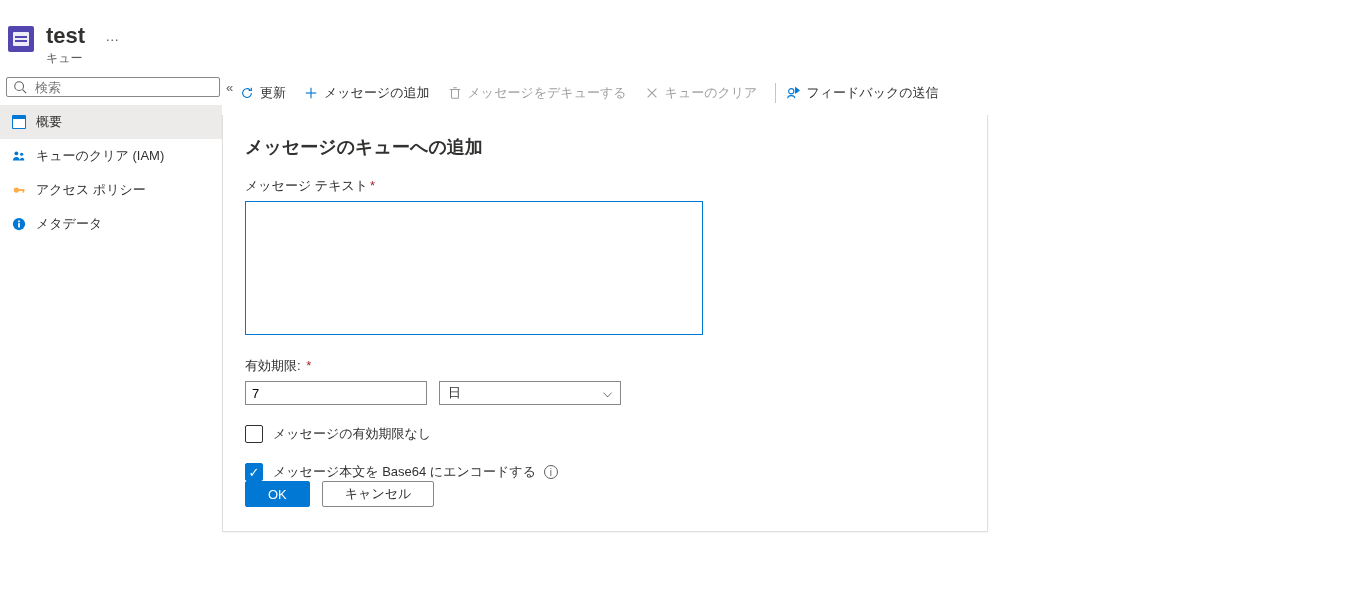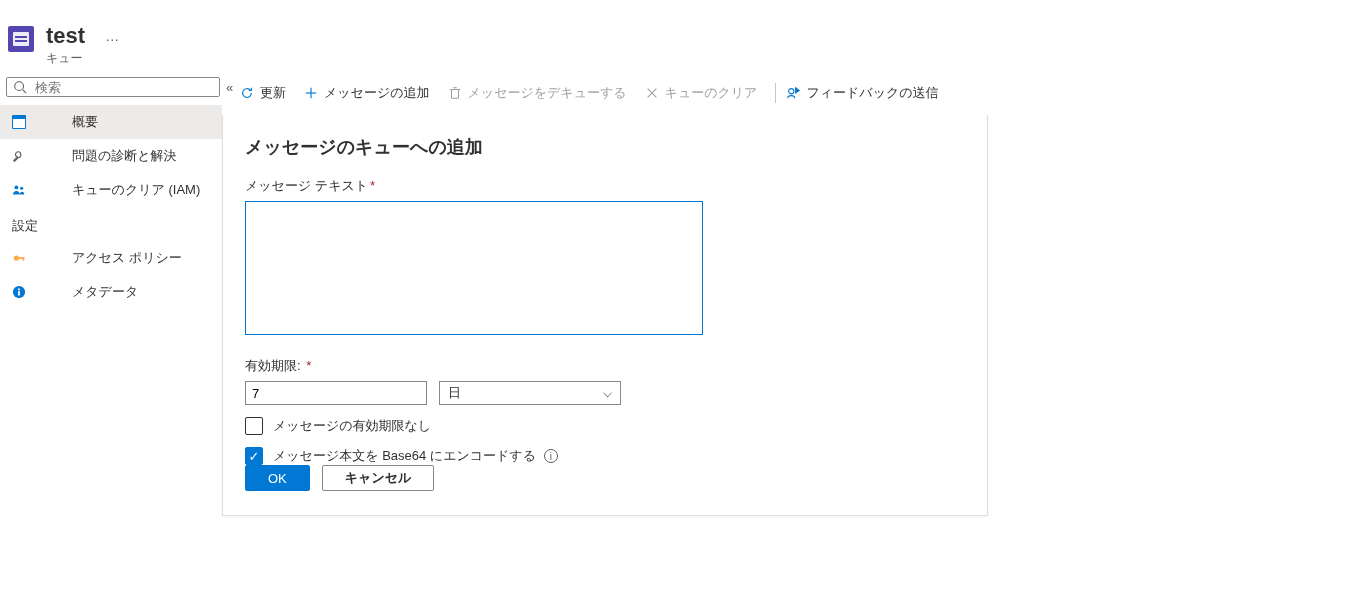--- a/index.html
+++ b/index.html
@@ -23,21 +23,21 @@
   .right-col { flex:1; position:relative; }
 
   
   .search-row { display:flex; align-items:center; padding:6px 6px 8px 6px; }
   .search-box { flex:1; display:flex; align-items:center; border:1px solid #8a8886; border-radius:2px; height:20px; padding:0 6px; background:#fff; }
   .search-box svg { width:14px; height:14px; color:#605e5c; }
   .search-input { border:none; outline:none; flex:1; font-size:13px; margin-left:6px; background:transparent; }
   .collapse-caret { width:20px; text-align:center; color:#605e5c; font-size:13px; margin-left:6px; cursor:pointer; }
 
   
-  .nav-item { display:flex; align-items:center; height:34px; padding:0 10px; font-size:13px; color:#323130; cursor:pointer;gap:36px; }
+  .nav-item { display:flex; align-items:center; height:34px; padding:0 10px; font-size:13px; color:#323130; cursor:pointer; }
   .nav-item .ni-icon { width:18px; display:flex; justify-content:center; margin-right:8px; }
   .nav-item.active { background:#edebe9; }
   .nav-section { font-size:13px; color:#323130; padding:10px 10px 6px 12px; font-weight:400; }
 
   
   .toolbar { display:flex; align-items:center; height:44px; padding:0 18px; border-bottom:0px solid transparent; }
   .tb-btn { display:flex; align-items:center; font-size:13px; color:#323130; margin-right:18px; cursor:pointer; }
   .tb-btn.disabled { color:#a19f9d; cursor:default; }
   .tb-btn .tb-icon { margin-right:6px; display:flex; }
   .tb-btn.accent .tb-icon { color:#0078d4; }
@@ -47,29 +47,29 @@
   .panel { position:relative; margin:0 0 0 0; width:766px; background:#fff; border:1px solid #e1dfdd; padding:20px 22px 24px 22px; box-shadow:0 1px 2px rgba(0,0,0,.05); border-top:none; }
   .panel-title { font-size:18px; font-weight:600; margin-bottom:18px; }
   .field-label { font-size:13px; color:#323130; margin-bottom:6px; }
   .req { color:#a4262c; margin-left:2px; }
   .msg-text { width:458px; height:134px; border:1px solid #0078d4; outline:none; resize:none; font-size:13px; padding:6px; font-family:inherit; }
   .row { display:flex; align-items:center; }
   .exp-label { font-size:13px; margin-top:18px; margin-bottom:6px; }
   .exp-num { width:182px; height:24px; border:1px solid #8a8886; font-size:13px; padding:0 6px; }
   .exp-unit { width:182px; height:24px; border:1px solid #8a8886; font-size:13px; display:flex; align-items:center; justify-content:space-between; padding:0 8px; margin-left:12px; background:#fff; cursor:pointer; }
   .chev { font-size:12px; color:#323130; }
-  .check-row { display:flex; align-items:center; margin-top:12px; font-size:13px;text-align:center; }
+  .check-row { display:flex; align-items:center; margin-top:20px; font-size:13px;text-align:center; }
   .chk { width:18px; height:18px; border:1px solid #323130; border-radius:2px; margin-right:10px; display:flex; align-items:center; justify-content:center; background:#fff; cursor:pointer; }
   .chk.checked { background:#0078d4; border-color:#0078d4; color:#fff; }
   .chk.checked::after { content:"✓"; font-size:13px; line-height:1; }
   .info-icon { margin-left:8px; width:14px; height:14px; border:1px solid #605e5c; border-radius:50%; font-size:10px; color:#605e5c; display:flex; align-items:center; justify-content:center; }
   .btn-row { display:flex; }
   .btn { height:26px; padding:0 22px; font-size:13px; border-radius:2px; cursor:pointer; display:flex; align-items:center; justify-content:center; }
   .btn-primary { background:#0078d4; color:#fff; border:1px solid #0078d4; margin-right:12px; }
-  .btn-secondary { background:#fff; color:#323130; border:1px solid #8a8886;font-weight:bold; }
+  .btn-secondary { background:#fff; color:#323130; border:1px solid #8a8886; }
 
   
   .ic-blue { color:#0078d4; }
   .ic-gray { color:#605e5c; }
   .ic-gold { color:#ffaa44; }
 </style>
 </head>
 <body>
 
 <div class="header">
@@ -103,40 +103,31 @@
     <div class="nav-item active">
       <span class="ni-icon ic-blue">
         <svg width="14" height="14" viewBox="0 0 14 14" fill="currentColor">
             <rect x="0" y="0" width="14" height="14" rx="1" fill="#0078d4"></rect>
             <rect x="1" y="4" width="12" height="9" fill="#fff"></rect>
           </svg>
       </span>
       <span>概要</span>
     </div>
     <div class="nav-item">
-      <span class="ni-icon ic-gray">
-        <svg width="14" height="14" viewBox="0 0 16 16" fill="none" stroke="currentColor" stroke-width="1.3">
-            <path d="M10 6a3 3 0 1 0-4 3l-4 4 1 1 4-4a3 3 0 0 0 3-4z"></path>
-          </svg>
-      </span>
-      <span>問題の診断と解決</span>
-    </div>
-    <div class="nav-item">
       <span class="ni-icon ic-blue">
         <svg width="14" height="14" viewBox="0 0 16 16" fill="currentColor">
             <circle cx="5" cy="5" r="2.2"></circle>
             <circle cx="11" cy="6" r="1.8"></circle>
             <path d="M1 13c0-2.2 1.8-4 4-4s4 1.8 4 4"></path>
             <path d="M9 13c0-1.6 1.2-3 2.6-3s2.4 1.4 2.4 3"></path>
           </svg>
       </span>
       <span>キューのクリア (IAM)</span>
     </div>
 
-    <div class="nav-section">設定</div>
 
     <div class="nav-item">
       <span class="ni-icon ic-gold">
         <svg width="14" height="14" viewBox="0 0 16 16" fill="currentColor">
             <circle cx="5" cy="8" r="3"></circle>
             <rect x="7" y="7" width="7" height="2"></rect>
             <rect x="12" y="7" width="2" height="4"></rect>
           </svg>
       </span>
       <span>アクセス ポリシー</span>

